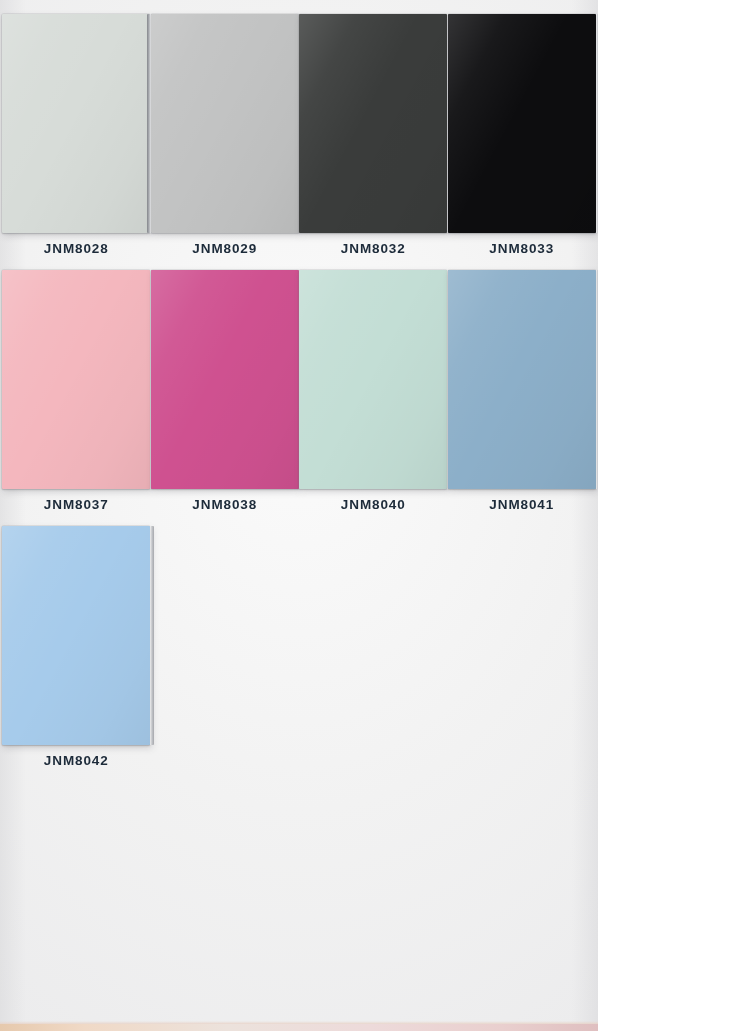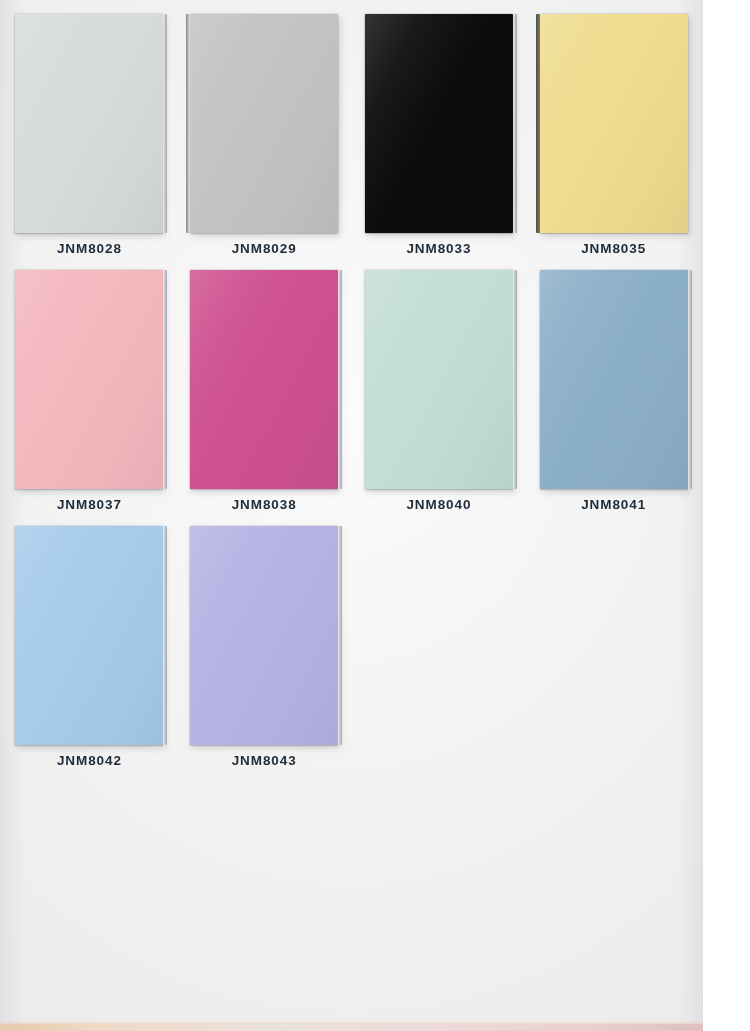--- a/index.html
+++ b/index.html
@@ -6,21 +6,21 @@
   html, body {
     margin: 0;
     padding: 0;
     background: #ffffff;
   }
   body {
     font-family: "Liberation Sans", sans-serif;
   }
   #catalog {
     position: relative;
-    width: 703px;
+    width: 598px;
     height: 1031px;
     overflow: hidden;
     background:
       radial-gradient(ellipse 90% 70% at 50% 40%, #fbfbfb 0%, #f2f2f2 55%, #ececed 100%);
   }
   
   #catalog::before {
     content: "";
     position: absolute;
     inset: 0;
@@ -198,38 +198,38 @@
         <div class="board-wrap">
           <div class="board edge-left" style="background: rgb(194, 195, 195);">
             <div class="edge"></div>
             <div class="sheen"></div>
           </div>
         </div>
         <div class="label">JNM8029</div>
       </div>
       <div class="cell">
         <div class="board-wrap">
+          <div class="board edge-right" style="background: rgb(58, 60, 59);">
+            <div class="edge"></div>
+            <div class="sheen"></div>
+          </div>
+        </div>
+        <div class="label">JNM8032</div>
+      </div>
+      <div class="cell">
+        <div class="board-wrap">
           <div class="board edge-right" style="background: rgb(13, 13, 15);">
             <div class="edge"></div>
             <div class="sheen"></div>
           </div>
         </div>
         <div class="label">JNM8033</div>
       </div>
       <div class="cell">
         <div class="board-wrap">
-          <div class="board edge-left edge-dark" style="background: rgb(239, 220, 142);">
-            <div class="edge"></div>
-            <div class="sheen"></div>
-          </div>
-        </div>
-        <div class="label">JNM8035</div>
-      </div>
-      <div class="cell">
-        <div class="board-wrap">
           <div class="board edge-right" style="background: rgb(244, 183, 190);">
             <div class="edge"></div>
             <div class="sheen"></div>
           </div>
         </div>
         <div class="label">JNM8037</div>
       </div>
       <div class="cell">
         <div class="board-wrap">
           <div class="board edge-right" style="background: rgb(207, 81, 144);">
@@ -258,25 +258,16 @@
         <div class="label">JNM8041</div>
       </div>
       <div class="cell">
         <div class="board-wrap">
           <div class="board edge-right" style="background: rgb(166, 203, 235);">
             <div class="edge"></div>
             <div class="sheen"></div>
           </div>
         </div>
         <div class="label">JNM8042</div>
-      </div>
-      <div class="cell">
-        <div class="board-wrap">
-          <div class="board edge-right" style="background: rgb(181, 179, 227);">
-            <div class="edge"></div>
-            <div class="sheen"></div>
-          </div>
-        </div>
-        <div class="label">JNM8043</div>
       </div>
     </div>
   <div class="bottom-strip"></div>
 </div>
 
 </body></html>

